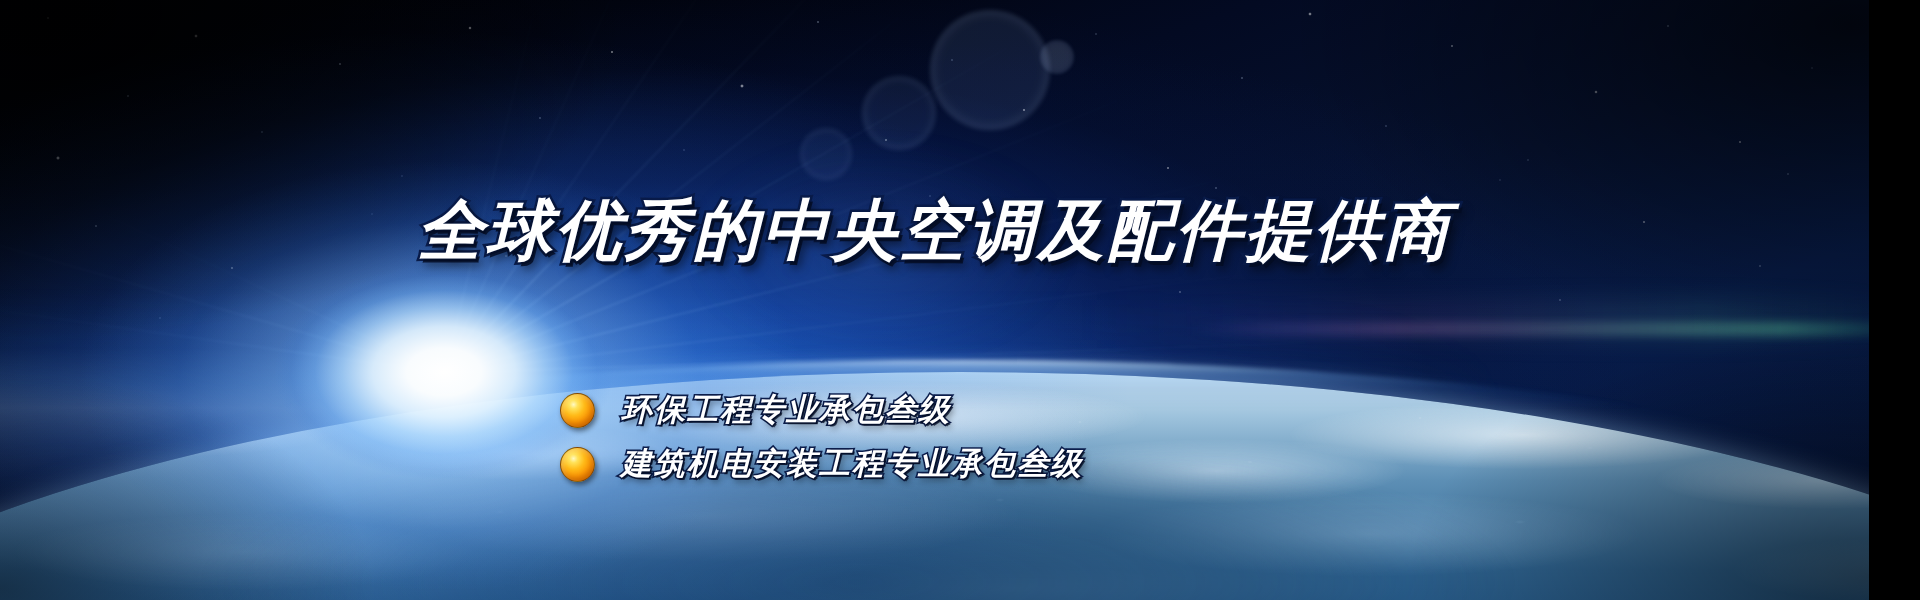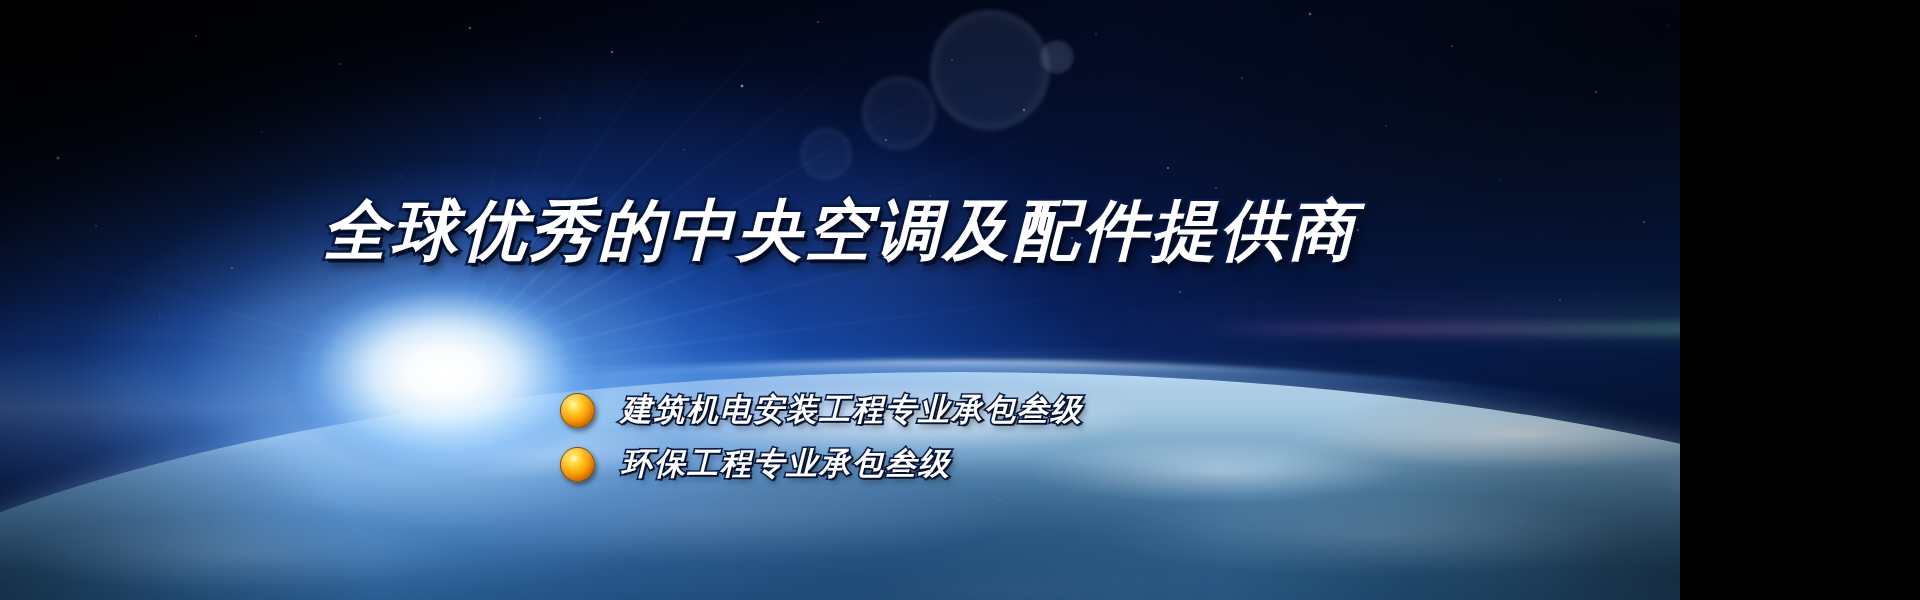--- a/index.html
+++ b/index.html
@@ -2,21 +2,21 @@
 <html><head>
 <meta charset="utf-8">
 <style>
   html, body {
     margin: 0;
     padding: 0;
     background: #000;
   }
   #banner {
     position: relative;
-    width: 1680px;
+    width: 1869px;
     height: 600px;
     overflow: hidden;
     background: #01040e;
     font-family: "DejaVu Sans", "Liberation Sans", sans-serif;
     user-select: none;
   }
 
   
   .layer { position: absolute; inset: 0; }
 
@@ -415,24 +415,24 @@
   <div class="layer vignette"></div>
 
   <div class="content">
 
     <div class="headline">全球优秀的中央空调及配件提供商</div>
 
     <div class="bullets">
 
       <div class="bullet-row">
         <span class="dot"></span>
+        <span class="bullet-text">环保工程专业承包叁级</span>
+      </div>
+
+      <div class="bullet-row">
+        <span class="dot"></span>
         <span class="bullet-text">建筑机电安装工程专业承包叁级</span>
       </div>
 
-      <div class="bullet-row">
-        <span class="dot"></span>
-        <span class="bullet-text">环保工程专业承包叁级</span>
-      </div>
-
     </div>
   </div>
 
 </div>
 
 </body></html>

